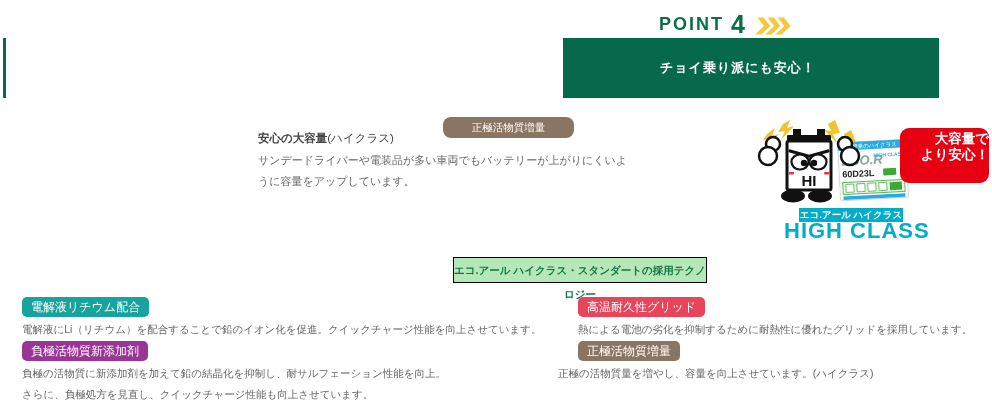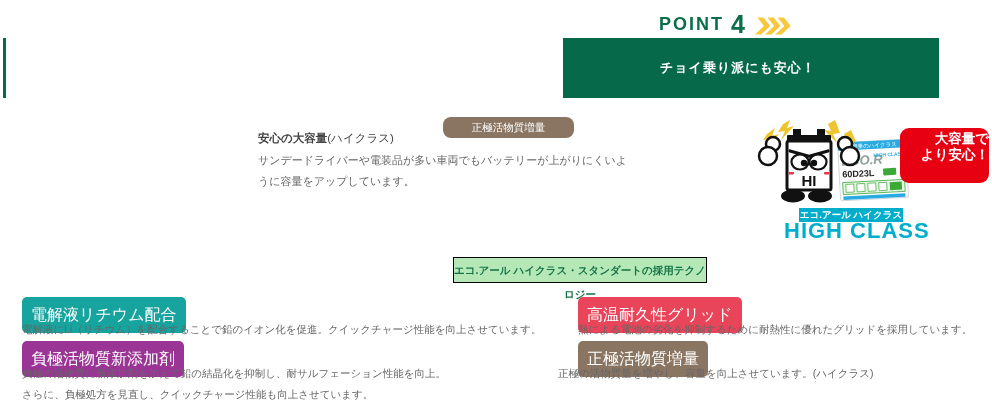--- a/index.html
+++ b/index.html
@@ -21,21 +21,21 @@
   #feature-heading .hd-bold{font-weight:bold;font-family:Liberation Serif, serif;}
   #feature-desc{position:absolute;left:258px;top:150px;font-size:11px;color:#666;line-height:21px;}
   
   #battery-product{position:absolute;left:836px;top:131px;transform:rotate(-3deg);}
   #mascot{position:absolute;left:757px;top:120px;}
   #callout{position:absolute;left:900px;top:128px;width:89px;background:#e60012;border-radius:9px;color:#fff;font-weight:bold;font-size:13.5px;line-height:16px;text-align:right;padding:3px 0 20px;}
   #series-badge{position:absolute;left:799px;top:208px;width:104px;height:14px;background:#00aecb;color:#fff;font-weight:bold;font-size:9.5px;text-align:center;line-height:14px;}
   #series-class{position:absolute;left:784px;top:218px;color:#00aecb;font-size:22px;font-weight:600;letter-spacing:1px;}
   
   #tech-title{position:absolute;left:453px;top:257px;width:252px;height:24px;background:#b5e8b6;border:1px solid #000000;color:#157347;font-weight:bold;font-size:10.5px;text-align:center;line-height:24px;}
-  .tech-badge{position:absolute;height:20px;line-height:20px;border-radius:5px;color:#fff;font-size:16px;padding:8px 9px;}
+  .tech-badge{position:absolute;height:20px;line-height:20px;border-radius:5px;color:#fff;font-size:12px;padding:0 9px;}
   .tech-text{position:absolute;font-size:10.5px;color:#666;line-height:20.5px;}
   #tech0-badge{left:22px;top:297px;}   #tech0-text{left:22px;top:319px;}
   #tech1-badge{left:22px;top:341px;}   #tech1-text{left:22px;top:363px;}
   #tech2-badge{left:578px;top:297px;}  #tech2-text{left:578px;top:319px;}
   #tech3-badge{left:578px;top:341px;}  #tech3-text{left:558px;top:363px;text-align:center;}
 </style>
 </head>
 <body>
 
 <div id="page">

